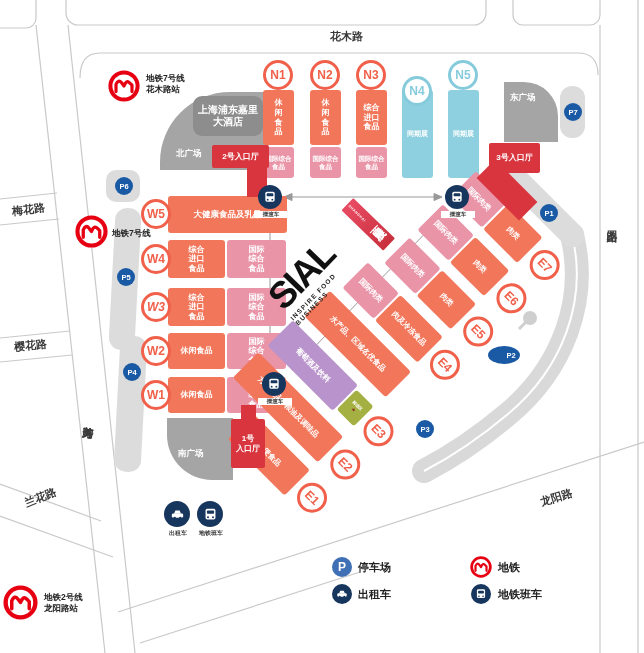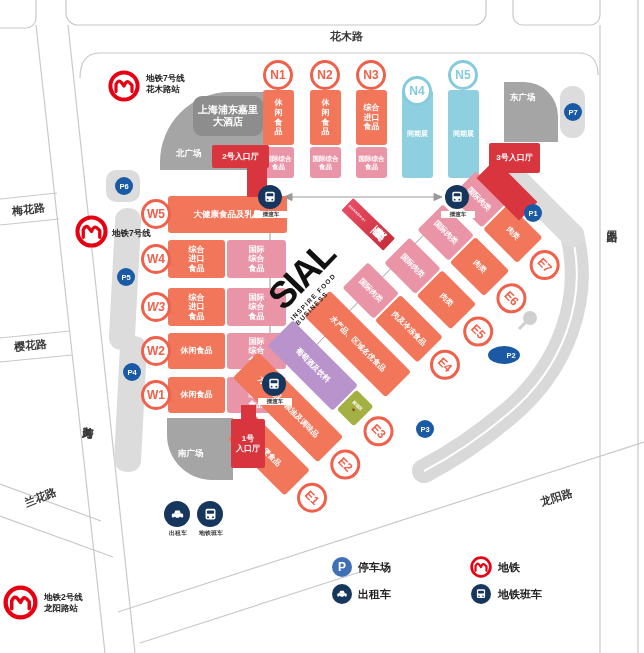--- a/index.html
+++ b/index.html
@@ -289,21 +289,21 @@
 
   <svg class="mlogo" style="left:3px;top:585px;" width="35" height="35" viewBox="0 0 40 40">
     <circle cx="20" cy="20" r="17" fill="#fff" stroke="#e60012" stroke-width="5"></circle>
     <path d="M10 27 V18 Q13 11 17 16 L20 20 Q23 12 27 16 L30 19 V27" fill="none" stroke="#e60012" stroke-width="4" stroke-linecap="round" stroke-linejoin="round"></path>
   </svg>
   <div class="metrotext" style="left:44px;top:592px;">
     <div>地铁2号线</div>
     <div>龙阳路站</div>
   </div>
 
-  <div class="pmark" style="left:524px;top:204px;">P1</div>
+  <div class="pmark" style="left:540px;top:204px;">P1</div>
   <div class="pmark" style="left:488px;top:346px;padding-left:14px;">P2</div>
   <div class="pmark" style="left:416px;top:420px;">P3</div>
   <div class="pmark" style="left:123px;top:363px;">P4</div>
   <div class="pmark" style="left:117px;top:268px;">P5</div>
   <div class="pmark" style="left:115px;top:177px;">P6</div>
   <div class="pmark" style="left:564px;top:103px;">P7</div>
 
   <div class="navyicon" style="left:258px;top:185px;">
     <svg width="16" height="16" viewBox="0 0 24 24">
         <rect x="5" y="4" width="14" height="15" rx="2.5" fill="#fff"></rect>

